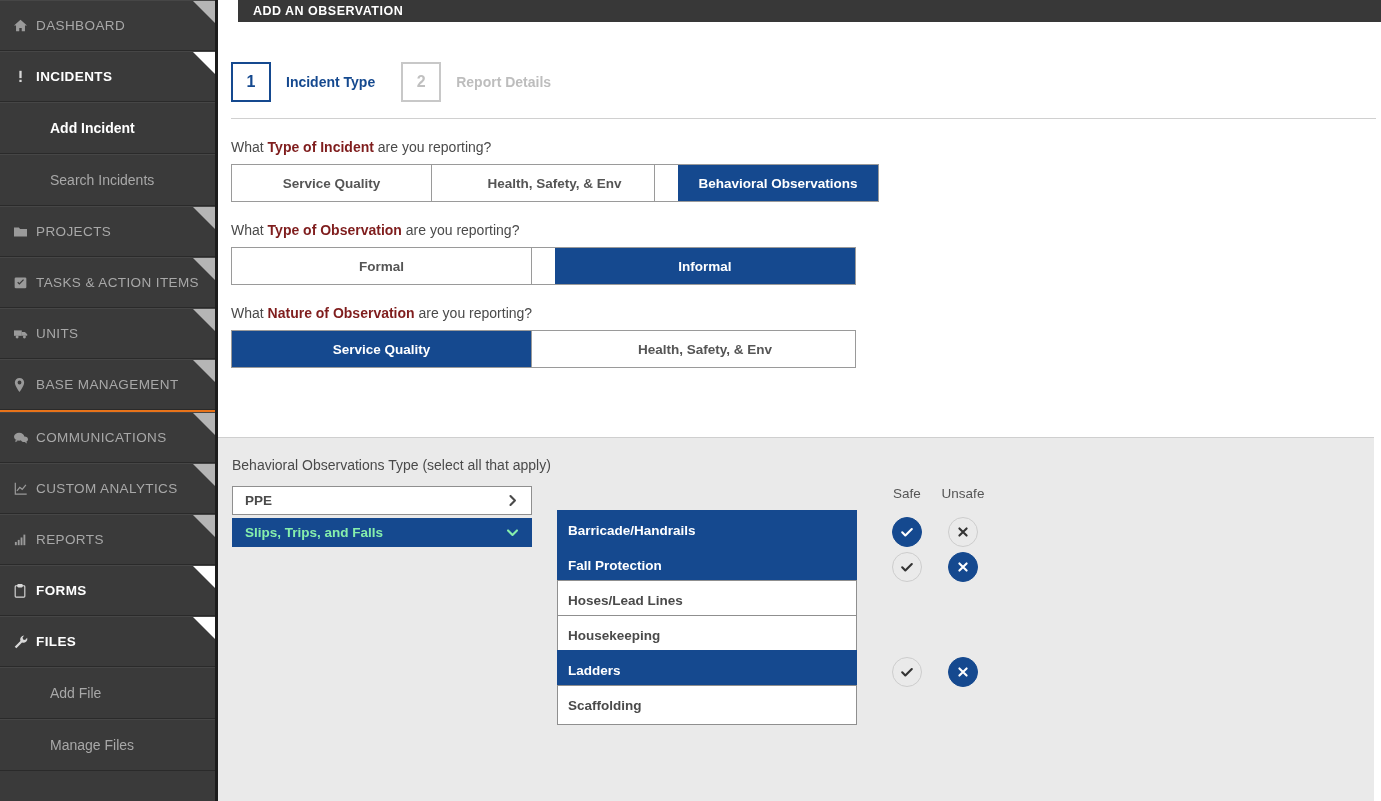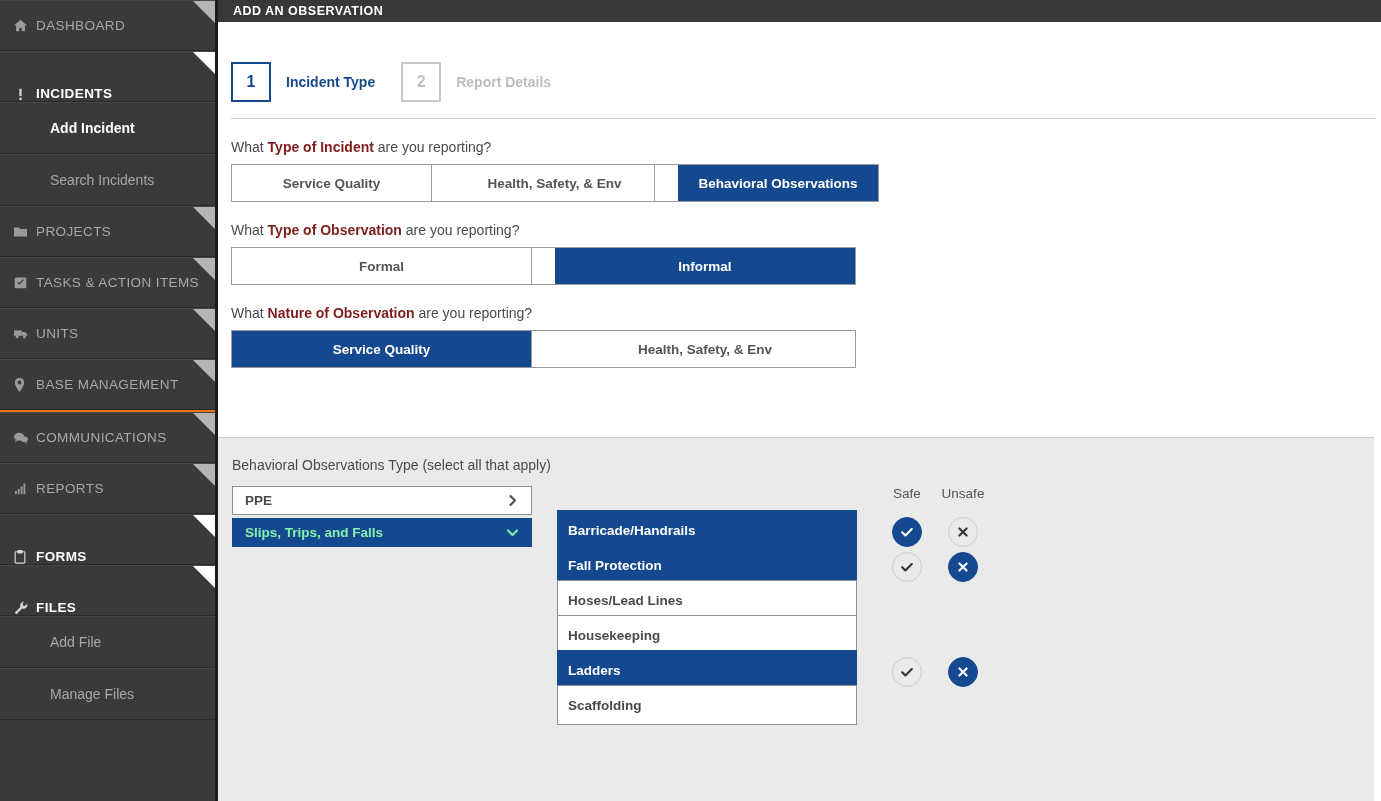--- a/index.html
+++ b/index.html
@@ -37,21 +37,21 @@
   }
   .nav-item .nav-ico {
     width: 22px; flex: 0 0 22px;
     display: flex; align-items: center; justify-content: flex-start;
     color: #9a9a9a;
     font-size: 13px;
     line-height: 1;
   }
   .nav-item .nav-ico svg { display:block; }
   .nav-item .nav-label { white-space: nowrap; }
-  .nav-item.active { color: #ffffff; font-weight: bold; align-items: flex-end; }
+  .nav-item.active { color: #ffffff; font-weight: bold; }
   .nav-item.active .nav-ico { color: #d8d8d8; }
   
   .corner {
     position: absolute;
     top: 0; right: 0;
     width: 0; height: 0;
     border-style: solid;
     border-width: 0 22px 22px 0;
     border-color: transparent #b5b5b5 transparent transparent;
   }
@@ -80,20 +80,21 @@
   .topbar {
     height: 22px;
     background: #383838;
     display: flex;
     align-items: center;
     padding-left: 15px;
     color: #ffffff;
     font-size: 12.5px;
     font-weight: bold;
     letter-spacing: 0.5px;
+    margin-left: 20px;
   }
 
   .steps {
     display: flex;
     align-items: center;
     padding: 23px 0 0 13px;
     height: 96px;
   }
   .step { display: flex; align-items: center; }
   .step-box {
@@ -273,20 +274,30 @@
       <div class="nav-item">
         <span class="nav-ico">
           <svg width="14" height="12" viewBox="0 0 18 14" fill="currentColor">
             <ellipse cx="6.6" cy="5.4" rx="6.6" ry="5"></ellipse>
             <path d="M2.2 9.2l-.6 3.2 3.6-2z"></path>
             <ellipse cx="13.3" cy="8.6" rx="4.6" ry="3.6"></ellipse>
             <path d="M16 11.6l.6 2.4-2.6-1.6z"></path>
           </svg>
         </span>
         <span class="nav-label">COMMUNICATIONS</span>
+        <span class="corner"></span>
+      </div>
+      <div class="nav-item">
+        <span class="nav-ico">
+          <svg width="14" height="13" viewBox="0 0 16 16" fill="none" stroke="currentColor" stroke-width="1.5">
+            <path d="M1 1v14h14"></path>
+            <path d="M3 11l3.5-4.5L9.5 9 14 3.5"></path>
+          </svg>
+        </span>
+        <span class="nav-label">CUSTOM ANALYTICS</span>
         <span class="corner"></span>
       </div>
       <div class="nav-item">
         <span class="nav-ico">
           <svg width="14" height="13" viewBox="0 0 16 16" fill="currentColor">
             <rect x="0.5" y="11" width="2.3" height="4"></rect>
             <rect x="4" y="8.5" width="2.3" height="6.5"></rect>
             <rect x="7.5" y="5.5" width="2.3" height="9.5"></rect>
             <rect x="11" y="2" width="2.3" height="13"></rect>
           </svg>

